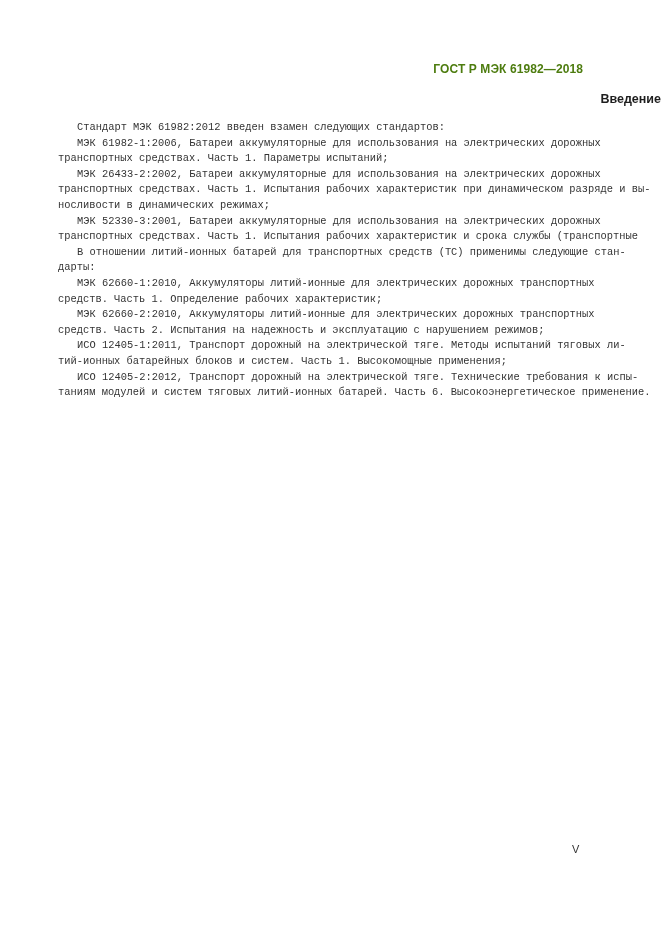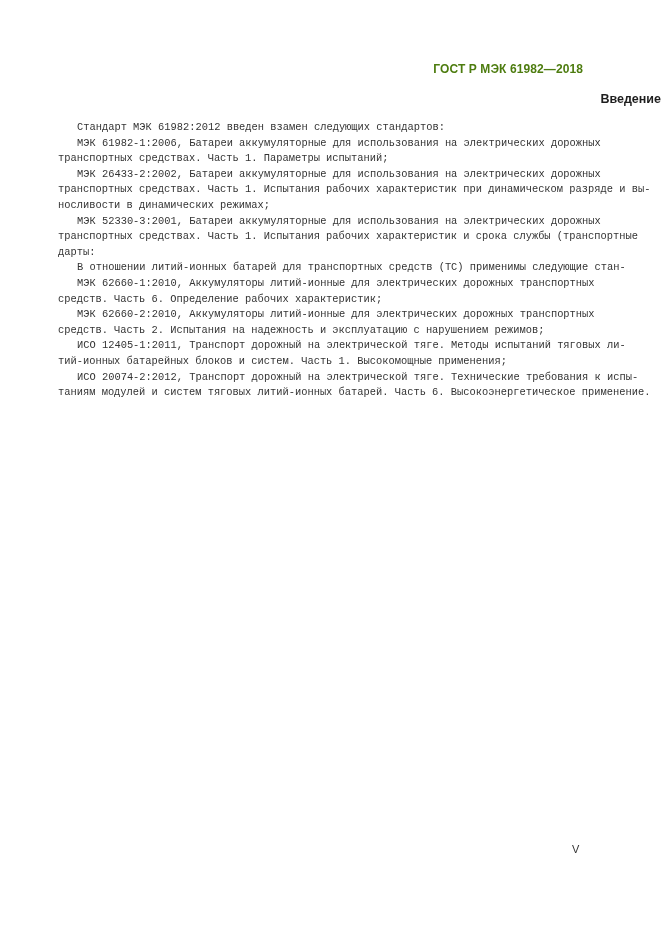--- a/index.html
+++ b/index.html
@@ -92,41 +92,41 @@
       <span class="line">транспортных средствах. Часть 1. Испытания рабочих характеристик при динамическом разряде и вы-</span>
       <span class="line last">носливости в динамических режимах;</span>
     </p>
 
     <p class="para">
       <span class="line first">МЭК 52330-3:2001, Батареи аккумуляторные для использования на электрических дорожных</span>
       <span class="line">транспортных средствах. Часть 1. Испытания рабочих характеристик и срока службы (транспортные</span>
     </p>
 
     <p class="para">
+      <span class="line first">В отношении литий-ионных батарей для транспортных средств (ТС) применимы следующие стан-</span>
       <span class="line last">дарты:</span>
-      <span class="line first">В отношении литий-ионных батарей для транспортных средств (ТС) применимы следующие стан-</span>
     </p>
 
     <p class="para">
       <span class="line first">МЭК 62660-1:2010, Аккумуляторы литий-ионные для электрических дорожных транспортных</span>
-      <span class="line last">средств. Часть 6. Определение рабочих характеристик;</span>
+      <span class="line last">средств. Часть 1. Определение рабочих характеристик;</span>
     </p>
 
     <p class="para">
       <span class="line first">МЭК 62660-2:2010, Аккумуляторы литий-ионные для электрических дорожных транспортных</span>
       <span class="line last">средств. Часть 2. Испытания на надежность и эксплуатацию с нарушением режимов;</span>
     </p>
 
     <p class="para">
       <span class="line first">ИСО 12405-1:2011, Транспорт дорожный на электрической тяге. Методы испытаний тяговых ли-</span>
       <span class="line last">тий-ионных батарейных блоков и систем. Часть 1. Высокомощные применения;</span>
     </p>
 
     <p class="para">
-      <span class="line first">ИСО 20074-2:2012, Транспорт дорожный на электрической тяге. Технические требования к испы-</span>
+      <span class="line first">ИСО 12405-2:2012, Транспорт дорожный на электрической тяге. Технические требования к испы-</span>
       <span class="line last">таниям модулей и систем тяговых литий-ионных батарей. Часть 6. Высокоэнергетическое применение.</span>
     </p>
 
   </div>
 
   <div class="page-number">V</div>
 
 </div>
 
 </body></html>

